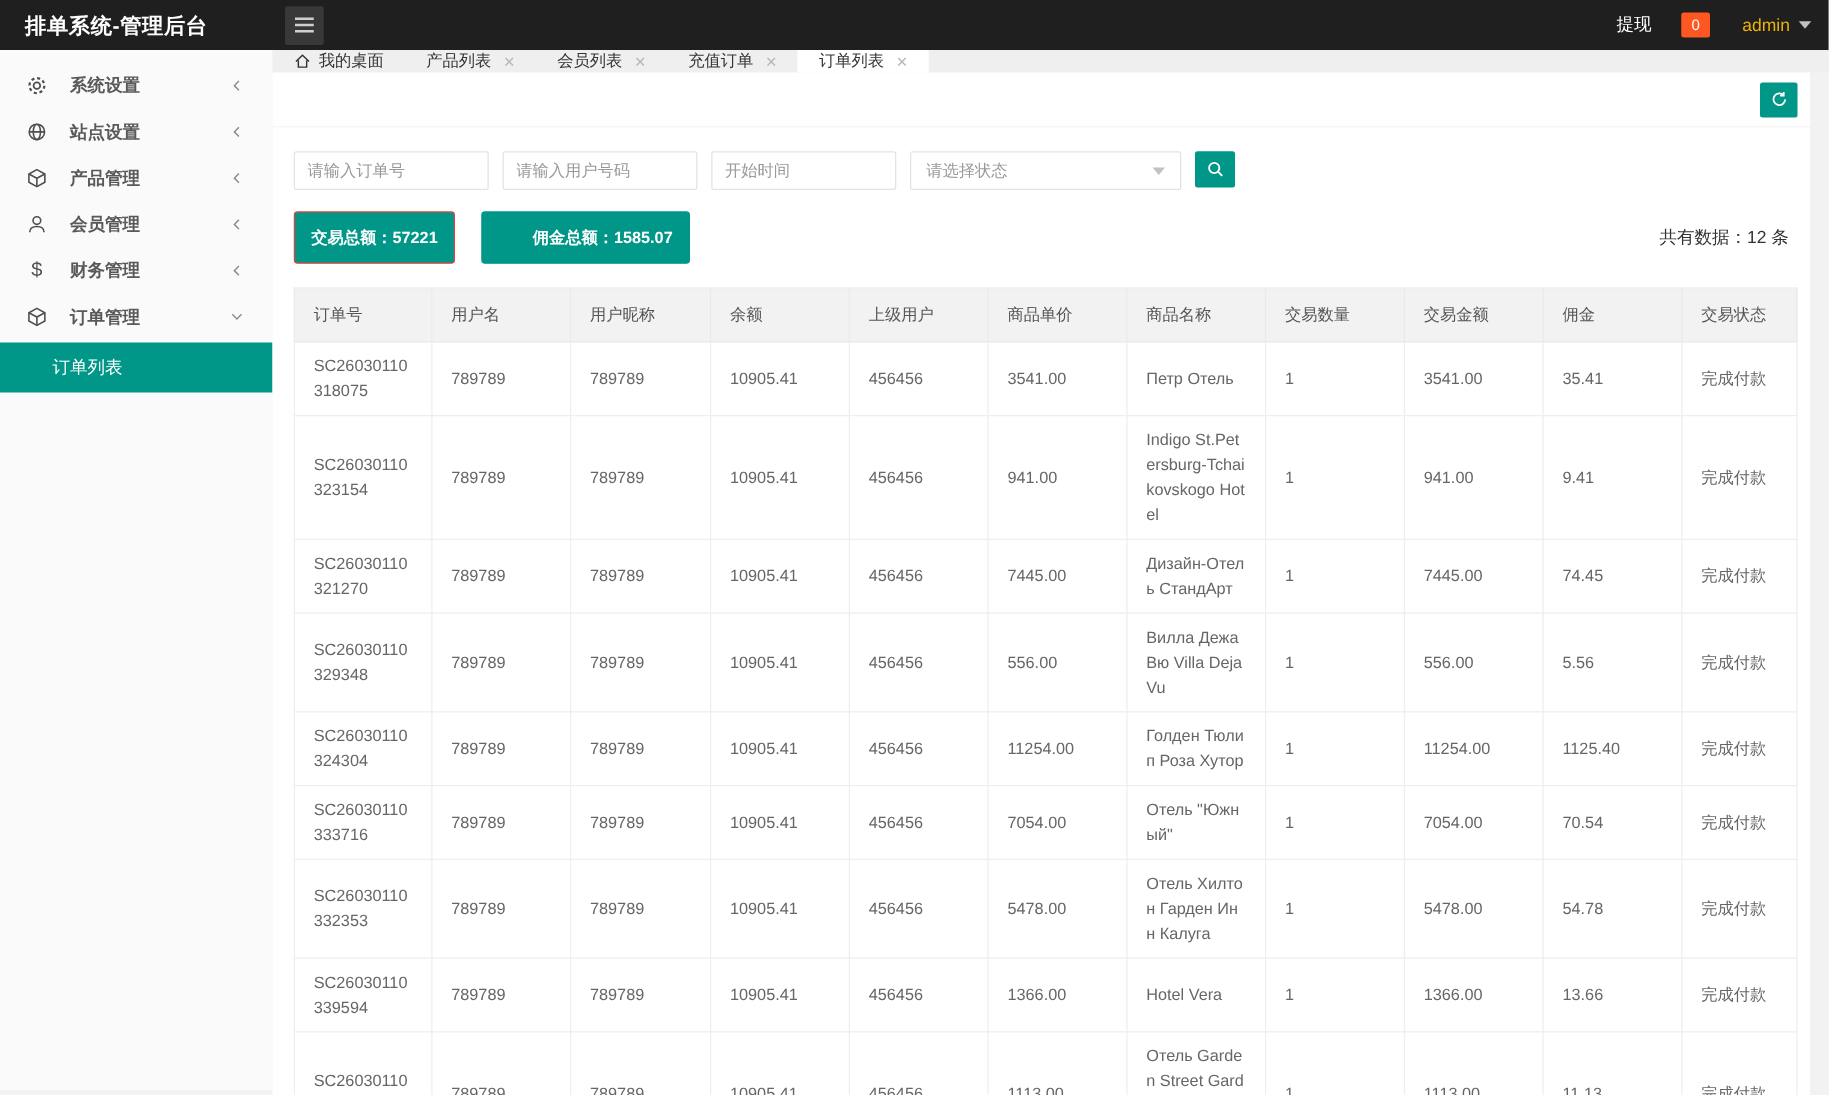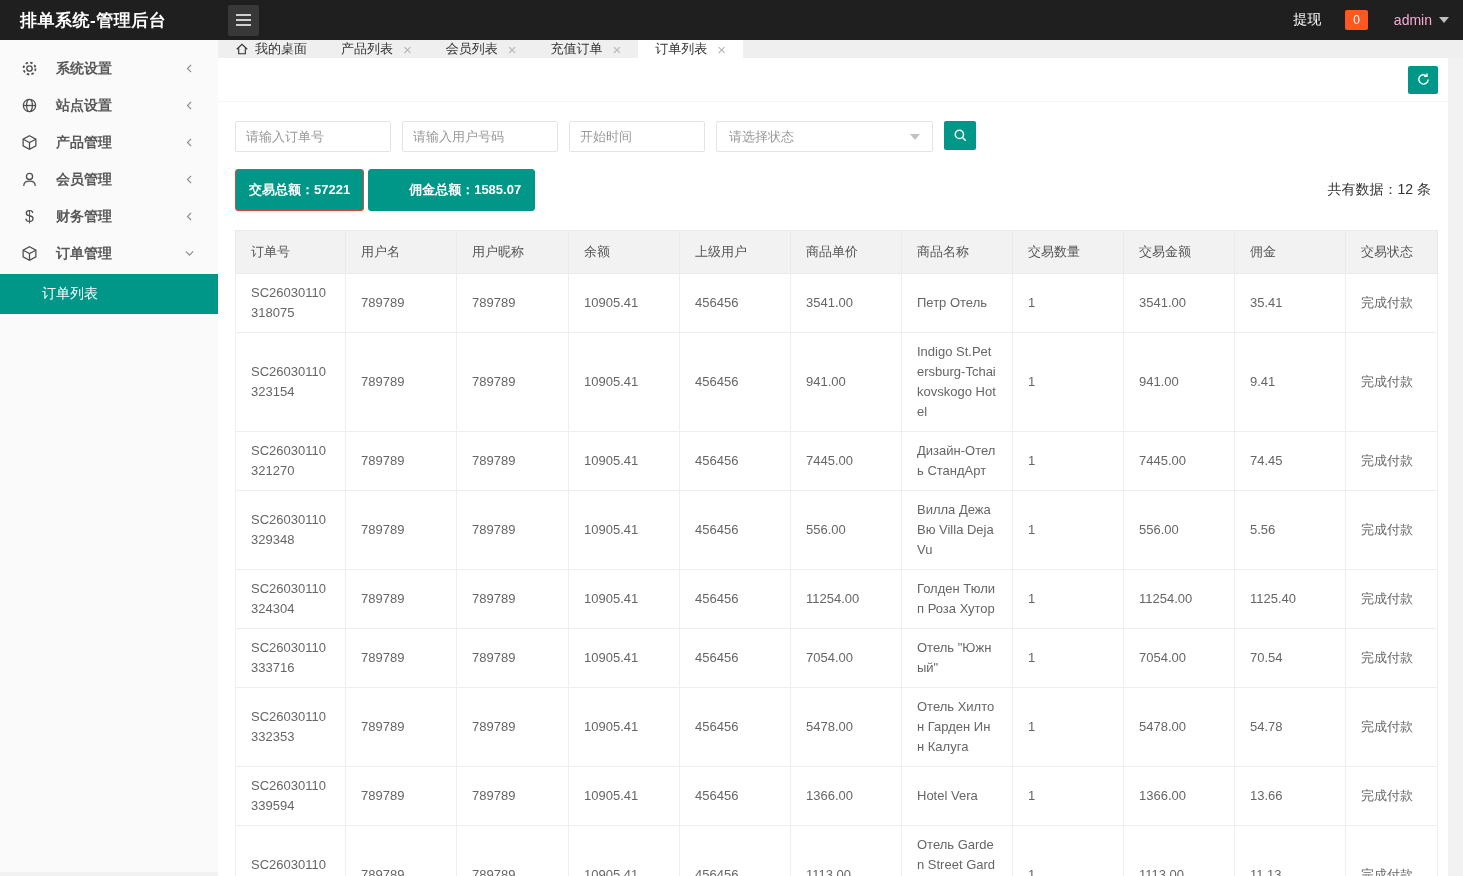--- a/index.html
+++ b/index.html
@@ -10,21 +10,21 @@
   .header { height:40px; background:#1f1f1f; display:flex; align-items:center; position:relative; z-index:5; }
   .header-title { width:218px; padding-left:20px; color:#fff; font-size:17px; font-weight:bold; letter-spacing:.5px; }
   .hamburger { width:31px; height:31px; background:#383838; border:none; border-radius:2px; margin-left:10px;
     display:flex; flex-direction:column; justify-content:center; align-items:center; gap:3px; cursor:pointer; }
   .hamburger i { display:block; width:15px; height:2px; background:#cfcfcf; }
   .header-right { margin-left:auto; display:flex; align-items:center; gap:26px; padding-right:14px; }
   .withdraw { display:flex; align-items:center; gap:24px; cursor:pointer; }
   .withdraw-label { color:#fff; font-size:14px; }
   .withdraw-badge { background:#ff5722; color:#fff; font-size:12px; line-height:1; padding:4px 8px; border-radius:2px; }
   .admin { display:flex; align-items:center; gap:7px; cursor:pointer; }
-  .admin-name { color:#f9a8d4; font-size:14px; }
+  .admin-name { color:#eab308; font-size:14px; }
   .caret-down { width:0; height:0; border-left:5px solid transparent; border-right:5px solid transparent; border-top:6px solid #bfbfbf; }
 
   
   .layout { display:flex; height:832px; }
   .sidebar { width:218px; background:#fafafa; padding-top:10px; flex-shrink:0; }
   .main { flex:1; display:flex; flex-direction:column; min-width:0; }
 
   
   .side-item { height:37px; display:flex; align-items:center; padding:0 22px 0 21px; color:#595959; font-size:14px; cursor:pointer; }
   .side-item .mi { width:17px; height:17px; color:#4f4f4f; flex-shrink:0; }
@@ -50,34 +50,34 @@
   .refresh-btn { width:30px; height:28px; background:#009688; border:none; border-radius:2px; cursor:pointer;
     display:flex; align-items:center; justify-content:center; }
   .refresh-btn svg { width:15px; height:15px; }
   .content-body { padding:19px 17px 0 17px; }
 
   
   .filters { display:flex; align-items:flex-start; gap:11px; }
   .f-input { height:31px; border:1px solid #e3e3e3; border-radius:2px; padding:0 10px; font-size:13px; color:#333;
     font-family:inherit; outline:none; }
   .f-input::placeholder { color:#999; }
-  .in-order { width:156px; } .in-user { width:156px; } .in-time { width:136px; }
+  .in-order { width:156px; } .in-user { width:156px; } .in-time { width:148px; }
   .f-select { width:217px; height:31px; border:1px solid #e3e3e3; border-radius:2px; background:#fff;
     display:flex; align-items:center; padding:0 12px; font-size:13px; color:#999; cursor:pointer; }
   .f-select .caret-down { margin-left:auto; border-top-color:#c2c2c2; }
   .search-btn { width:32px; height:29px; background:#009688; border:none; border-radius:2px; cursor:pointer;
     display:flex; align-items:center; justify-content:center; }
   .search-btn svg { width:15px; height:15px; }
 
   
   .stats-row { margin-top:17px; display:flex; align-items:center; }
   .stat-btn { height:42px; padding:0 13px; border-radius:3px; background:#009688; color:#fff; font-size:13px;
     font-weight:bold; border:1px solid #009688; cursor:pointer; font-family:inherit; }
   .stat-btn.red-border { border:1px solid #e0443a; }
-  .stat-btn + .stat-btn { margin-left:4px;padding-left:40px; }
+  .stat-btn + .stat-btn { margin-left:21px;padding-left:40px; }
   .record-count { margin-left:auto; font-size:14px; color:#333; }
 
   
   .order-table { width:100%; margin-top:19px; border-collapse:collapse; table-layout:fixed; }
   .order-table th { background:#f2f2f2; color:#555; font-weight:normal; font-size:13px; text-align:left;
     padding:12px 15px; border:1px solid #eaeaea; }
   .order-table td { color:#666; font-size:13px; text-align:left; padding:9px 15px; border:1px solid #eeeeee;
     line-height:20px; word-break:break-all; background:#fff; vertical-align:middle; }
 </style>
 </head>

